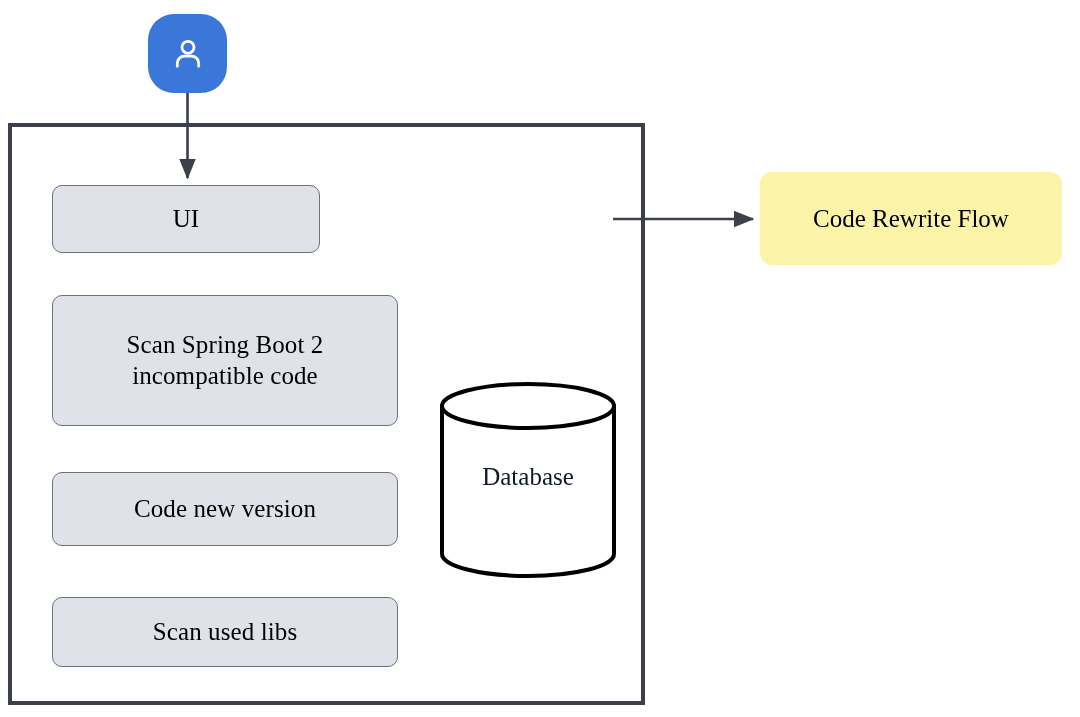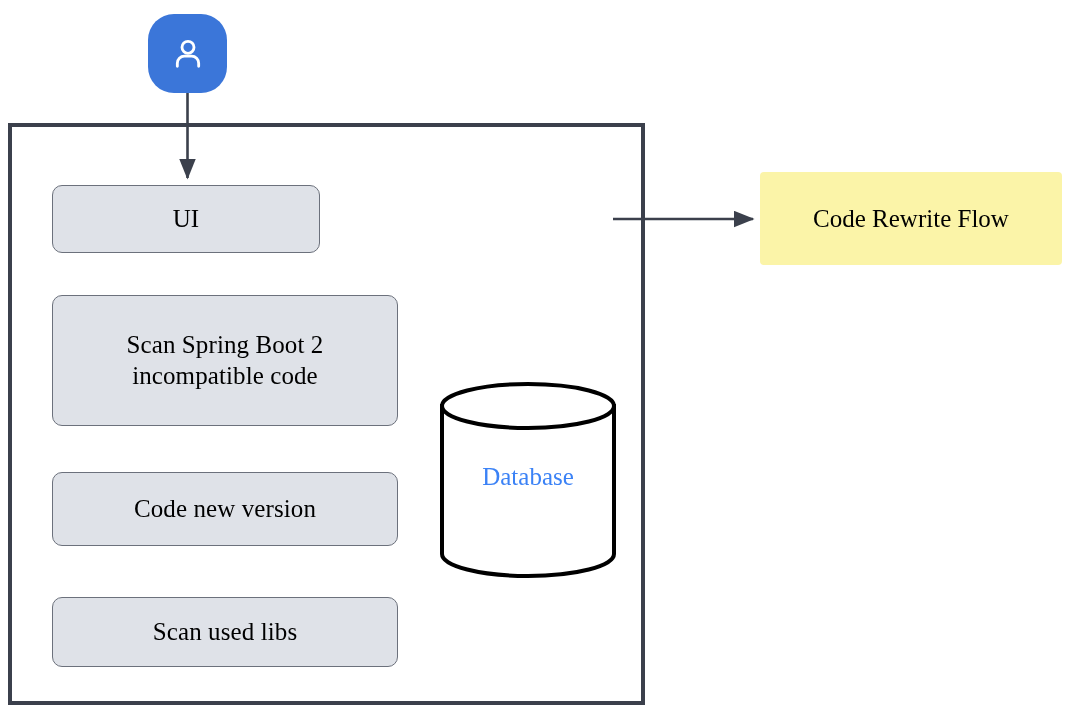--- a/index.html
+++ b/index.html
@@ -56,21 +56,21 @@
   #box-scan-libs         { left: 52px; top: 597px; width: 346px; height: 70px; }
 
   
   .flow-box {
     position: absolute;
     left: 760px;
     top: 172px;
     width: 302px;
     height: 93px;
     background: #fbf4a8;
-    border-radius: 4px;
+    border-radius: 12px;
     box-sizing: border-box;
     display: flex;
     align-items: center;
     justify-content: center;
     color: #000000;
     font-size: 25px;
     text-align: center;
   }
 
   
@@ -82,21 +82,21 @@
     height: 196px;
   }
   .db-cylinder svg { display: block; }
   .db-label {
     position: absolute;
     left: 436px;
     top: 463px;
     width: 184px;
     text-align: center;
     font-size: 25px;
-    color: #3b82f6;
+    color: #0f172a;
     pointer-events: none;
   }
 
   
   .actor {
     position: absolute;
     left: 148px;
     top: 14px;
     width: 79px;
     height: 79px;

